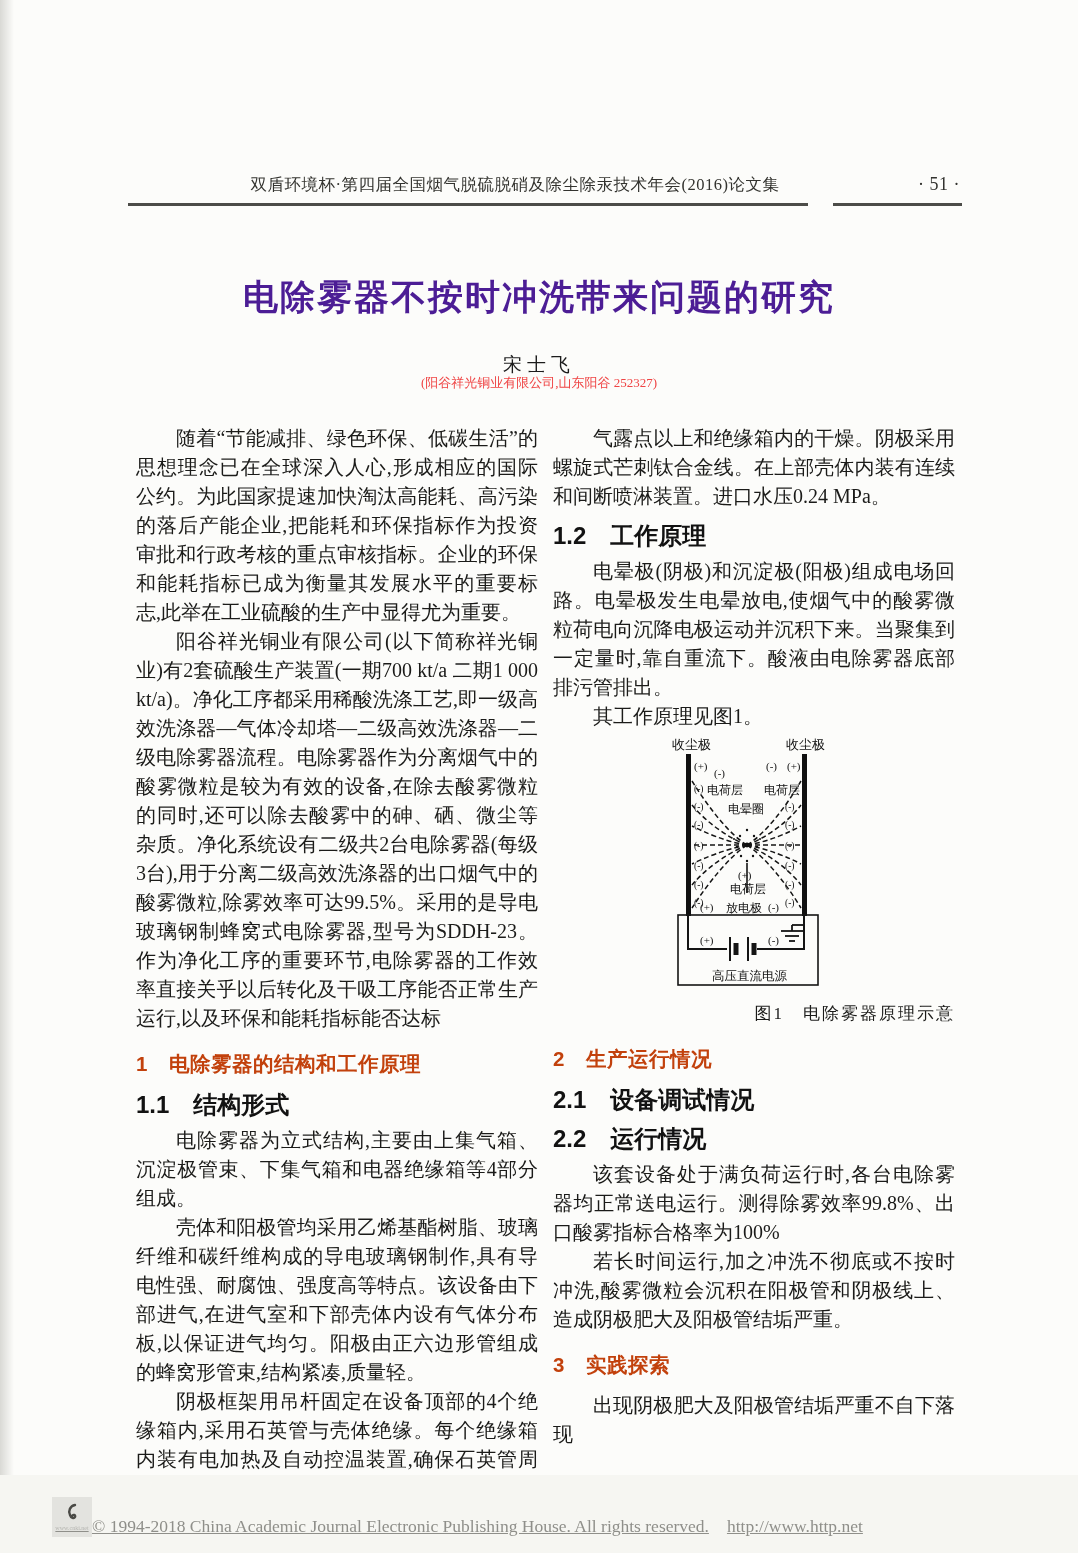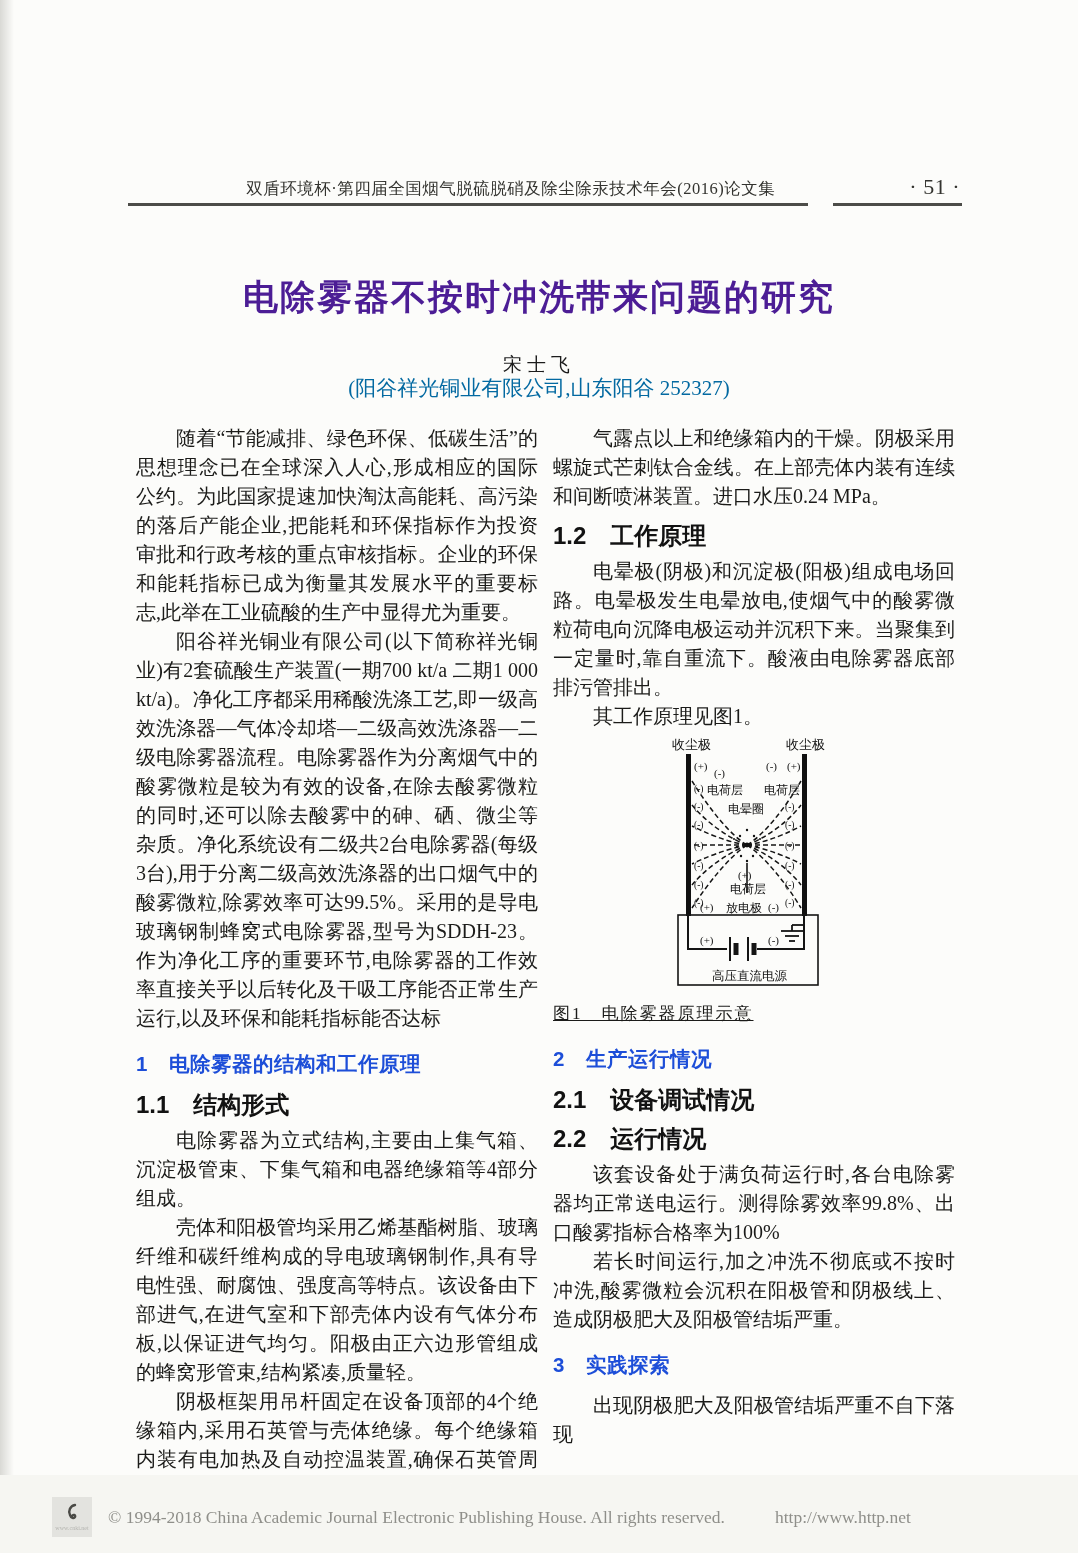--- a/index.html
+++ b/index.html
@@ -5,52 +5,52 @@
   html,body{margin:0;padding:0;background:#e9e9e6;}
   .page{position:relative;width:1078px;height:1553px;margin:0 auto;background:#fcfcfa;
         font-family:"Liberation Serif","DejaVu Serif",serif;color:#1c1c1c;overflow:hidden;}
   .edge-shadow{position:absolute;left:0;top:0;bottom:0;width:14px;
         background:linear-gradient(to right,#d9d9d5,rgba(255,255,255,0));}
 
   
   .hdr{position:absolute;top:174px;left:130px;width:830px;display:flex;align-items:baseline;
        font-size:16.5px;color:#33332f;letter-spacing:.5px;}
   .hdr-proc{flex:1;text-align:center;}
-  .hdr-page{margin-left:18px;font-size:22px;white-space:nowrap;}
+  .hdr-page{margin-left:18px;font-size:18px;white-space:nowrap;}
   .hdr-rule{position:absolute;top:203px;left:128px;width:834px;height:3px;
        background:linear-gradient(to right,#4c4c48 0,#4c4c48 81.5%,transparent 81.5%,transparent 84.5%,#4c4c48 84.5%,#4c4c48 100%);}
 
   
   .title{position:absolute;top:274px;left:0;width:100%;text-align:center;
        font-family:"Liberation Sans","DejaVu Sans",sans-serif;font-weight:bold;
        font-size:35px;letter-spacing:2px;color:#4c1d95;}
   .author{position:absolute;top:352px;left:0;width:100%;text-align:center;font-size:19px;letter-spacing:5px;}
-  .affil{position:absolute;top:374px;left:0;width:100%;text-align:center;font-size:21px;color:#0369a1;}
+  .affil{position:absolute;top:374px;left:0;width:100%;text-align:center;font-size:13px;color:#ef4444;}
 
   
   .col{position:absolute;top:424px;width:402px;font-size:20px;line-height:29px;
        text-align:justify;color:#1b1b19;}
   .col-left{left:136px;}
   .col-right{left:553px;}
   .col p{margin:0;text-indent:2em;}
   .sec{font-family:"Liberation Sans","DejaVu Sans",sans-serif;font-weight:bold;
-       font-size:20.5px;margin:16px 0 12px;letter-spacing:.5px;color:#1d4ed8;}
+       font-size:20.5px;margin:16px 0 12px;letter-spacing:.5px;color:#c2410c;}
   .subsec{font-family:"Liberation Sans","DejaVu Sans",sans-serif;font-weight:bold;
        font-size:24px;margin:10px 0 7px;color:#121212;}
 
   
   .fig{margin:6px 0 2px;text-align:center;}
   .fig svg{display:inline-block;}
-  .figcap{text-align:left;font-size:17px;letter-spacing:2px;margin:4px 0 8px;text-indent:0 !important;text-decoration:underline;}
+  .figcap{text-align:right;font-size:17px;letter-spacing:2px;margin:4px 0 8px;text-indent:0 !important;}
   .fig text{font-family:"Liberation Serif","DejaVu Serif",serif;fill:#111;}
 
   
   .footer-band{position:absolute;left:0;right:0;bottom:0;height:78px;background:#f6f6f2;}
-  .footer{position:absolute;left:52px;bottom:16px;display:flex;align-items:center;gap:16px;
-       color:#8f8f8a;font-size:17.5px;}
+  .footer{position:absolute;left:52px;bottom:16px;display:flex;align-items:flex-end;
+       color:#8f8f8a;font-size:17.5px;text-decoration:underline;}
   .cnki-logo{width:40px;height:40px;background:#e3e3df;display:flex;flex-direction:column;
        align-items:center;justify-content:center;}
   .cnki-logo .mini{font-size:6px;color:#b5b5b0;line-height:6px;}
   .footer .sep{display:inline-block;width:18px;}
 </style>
 </head>
 <body>
 
 <div class="page">
   <div class="edge-shadow"></div>

